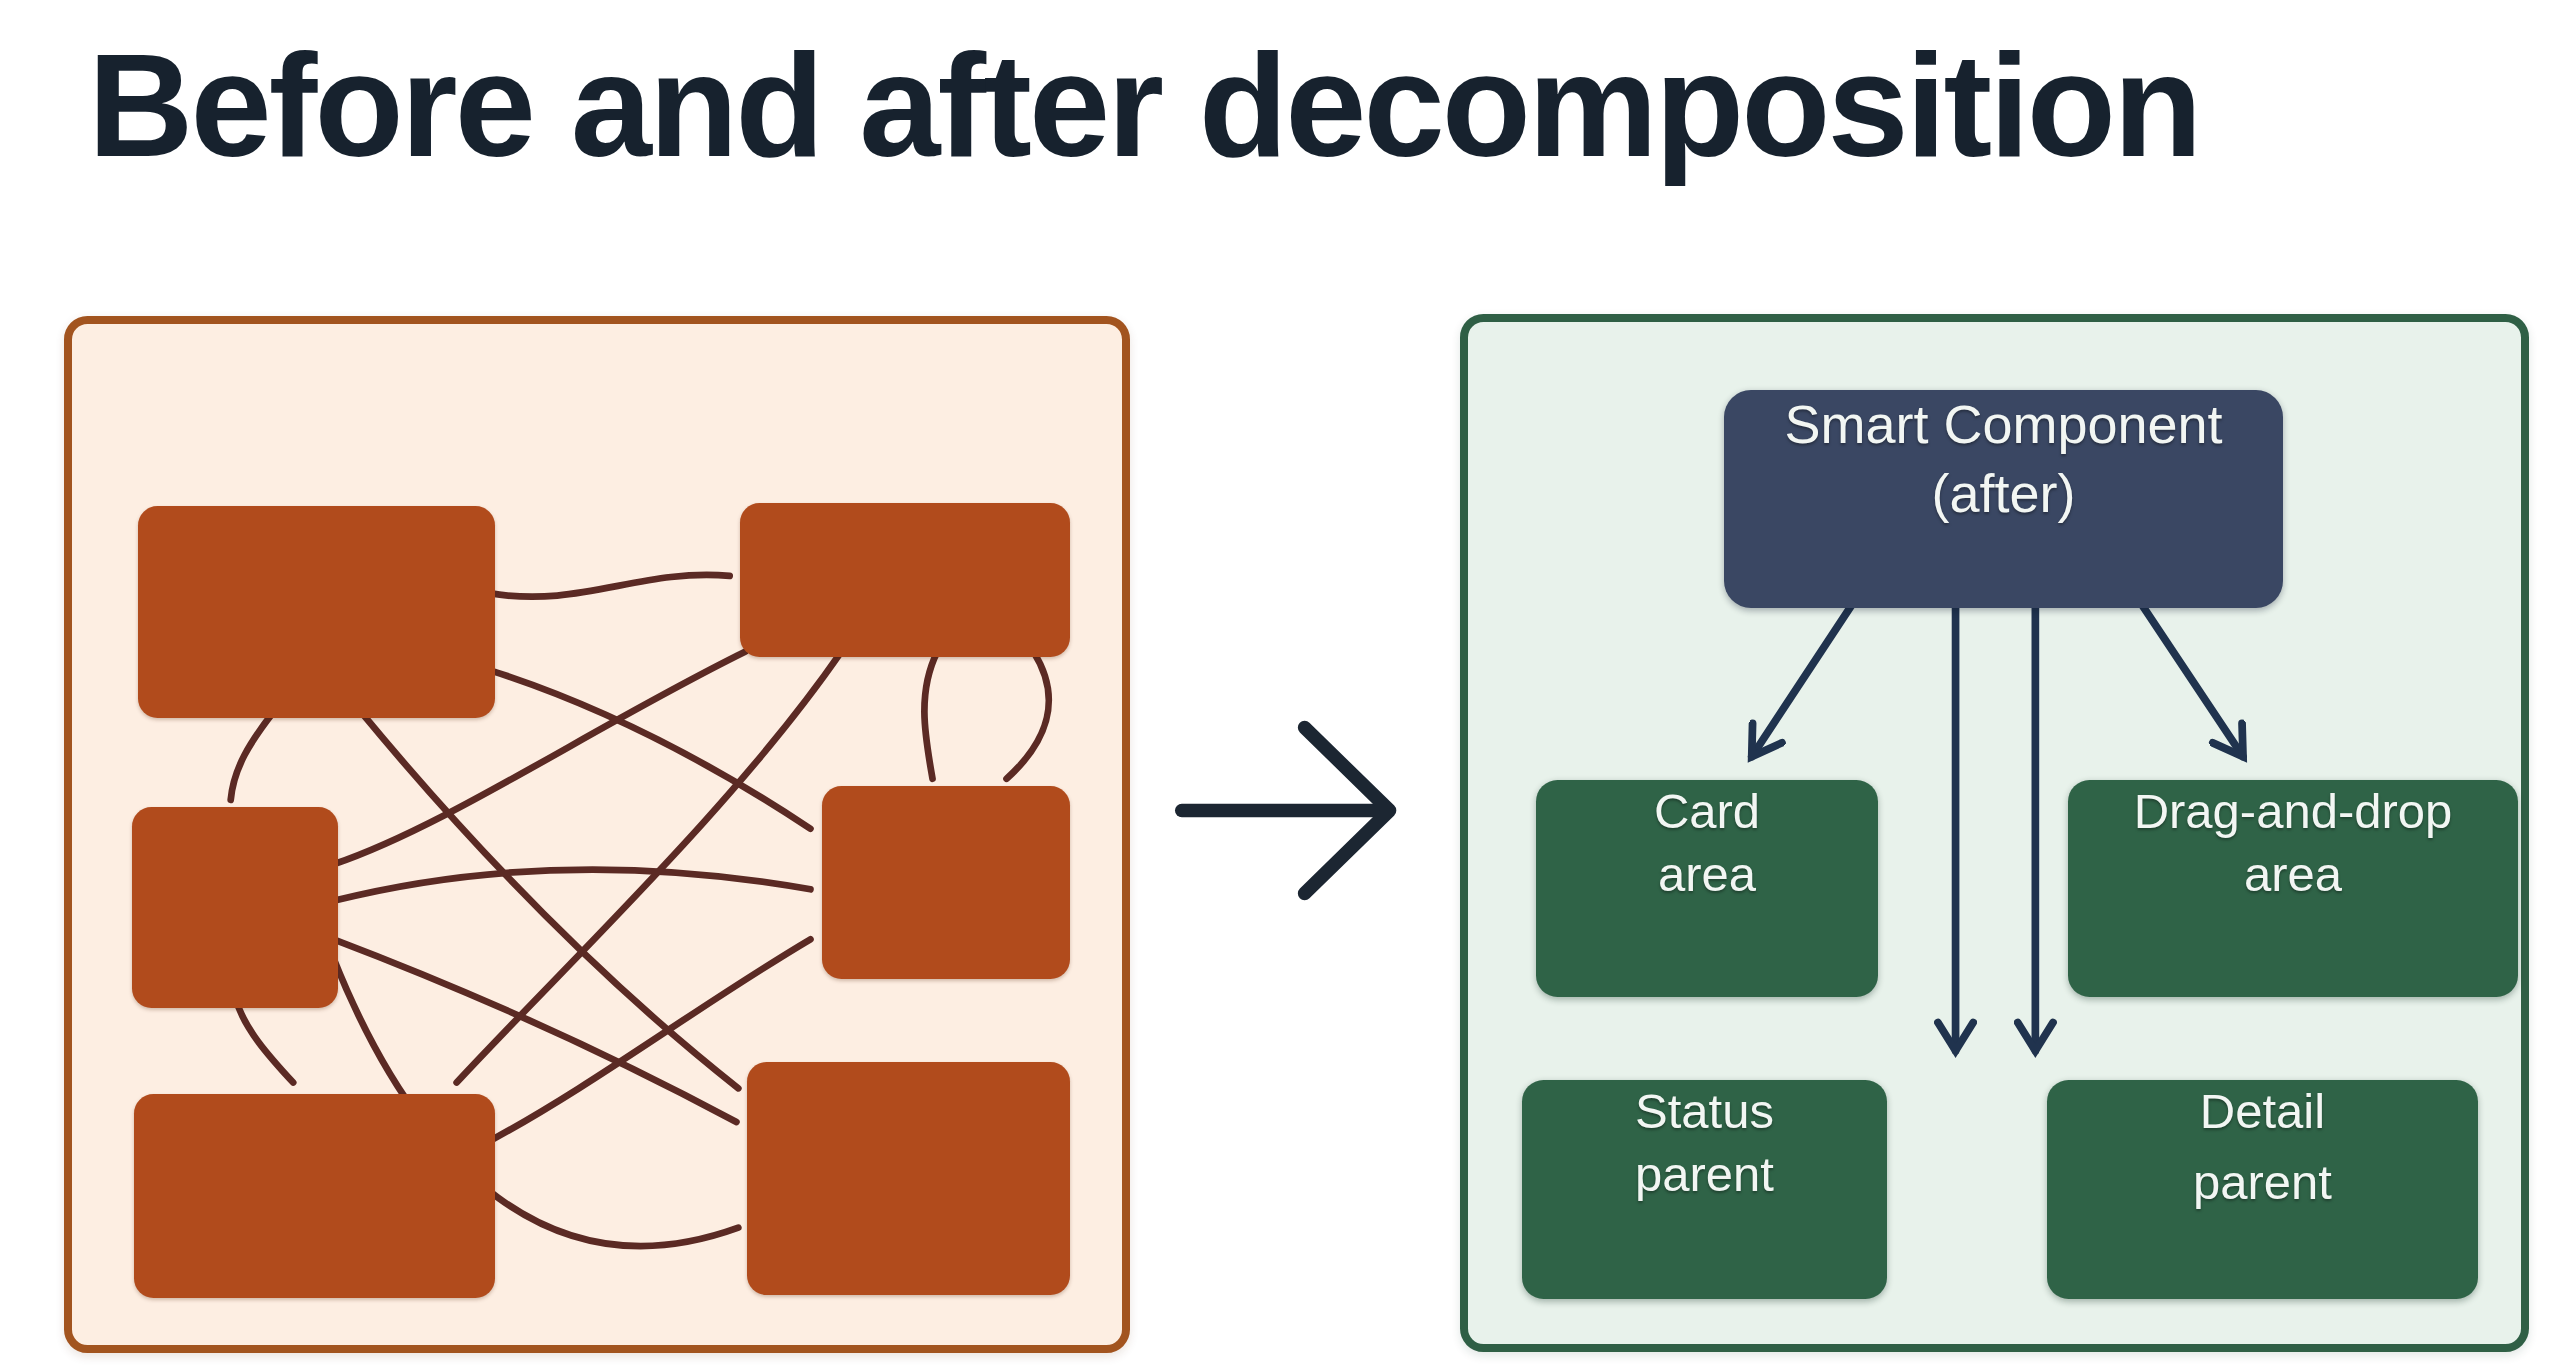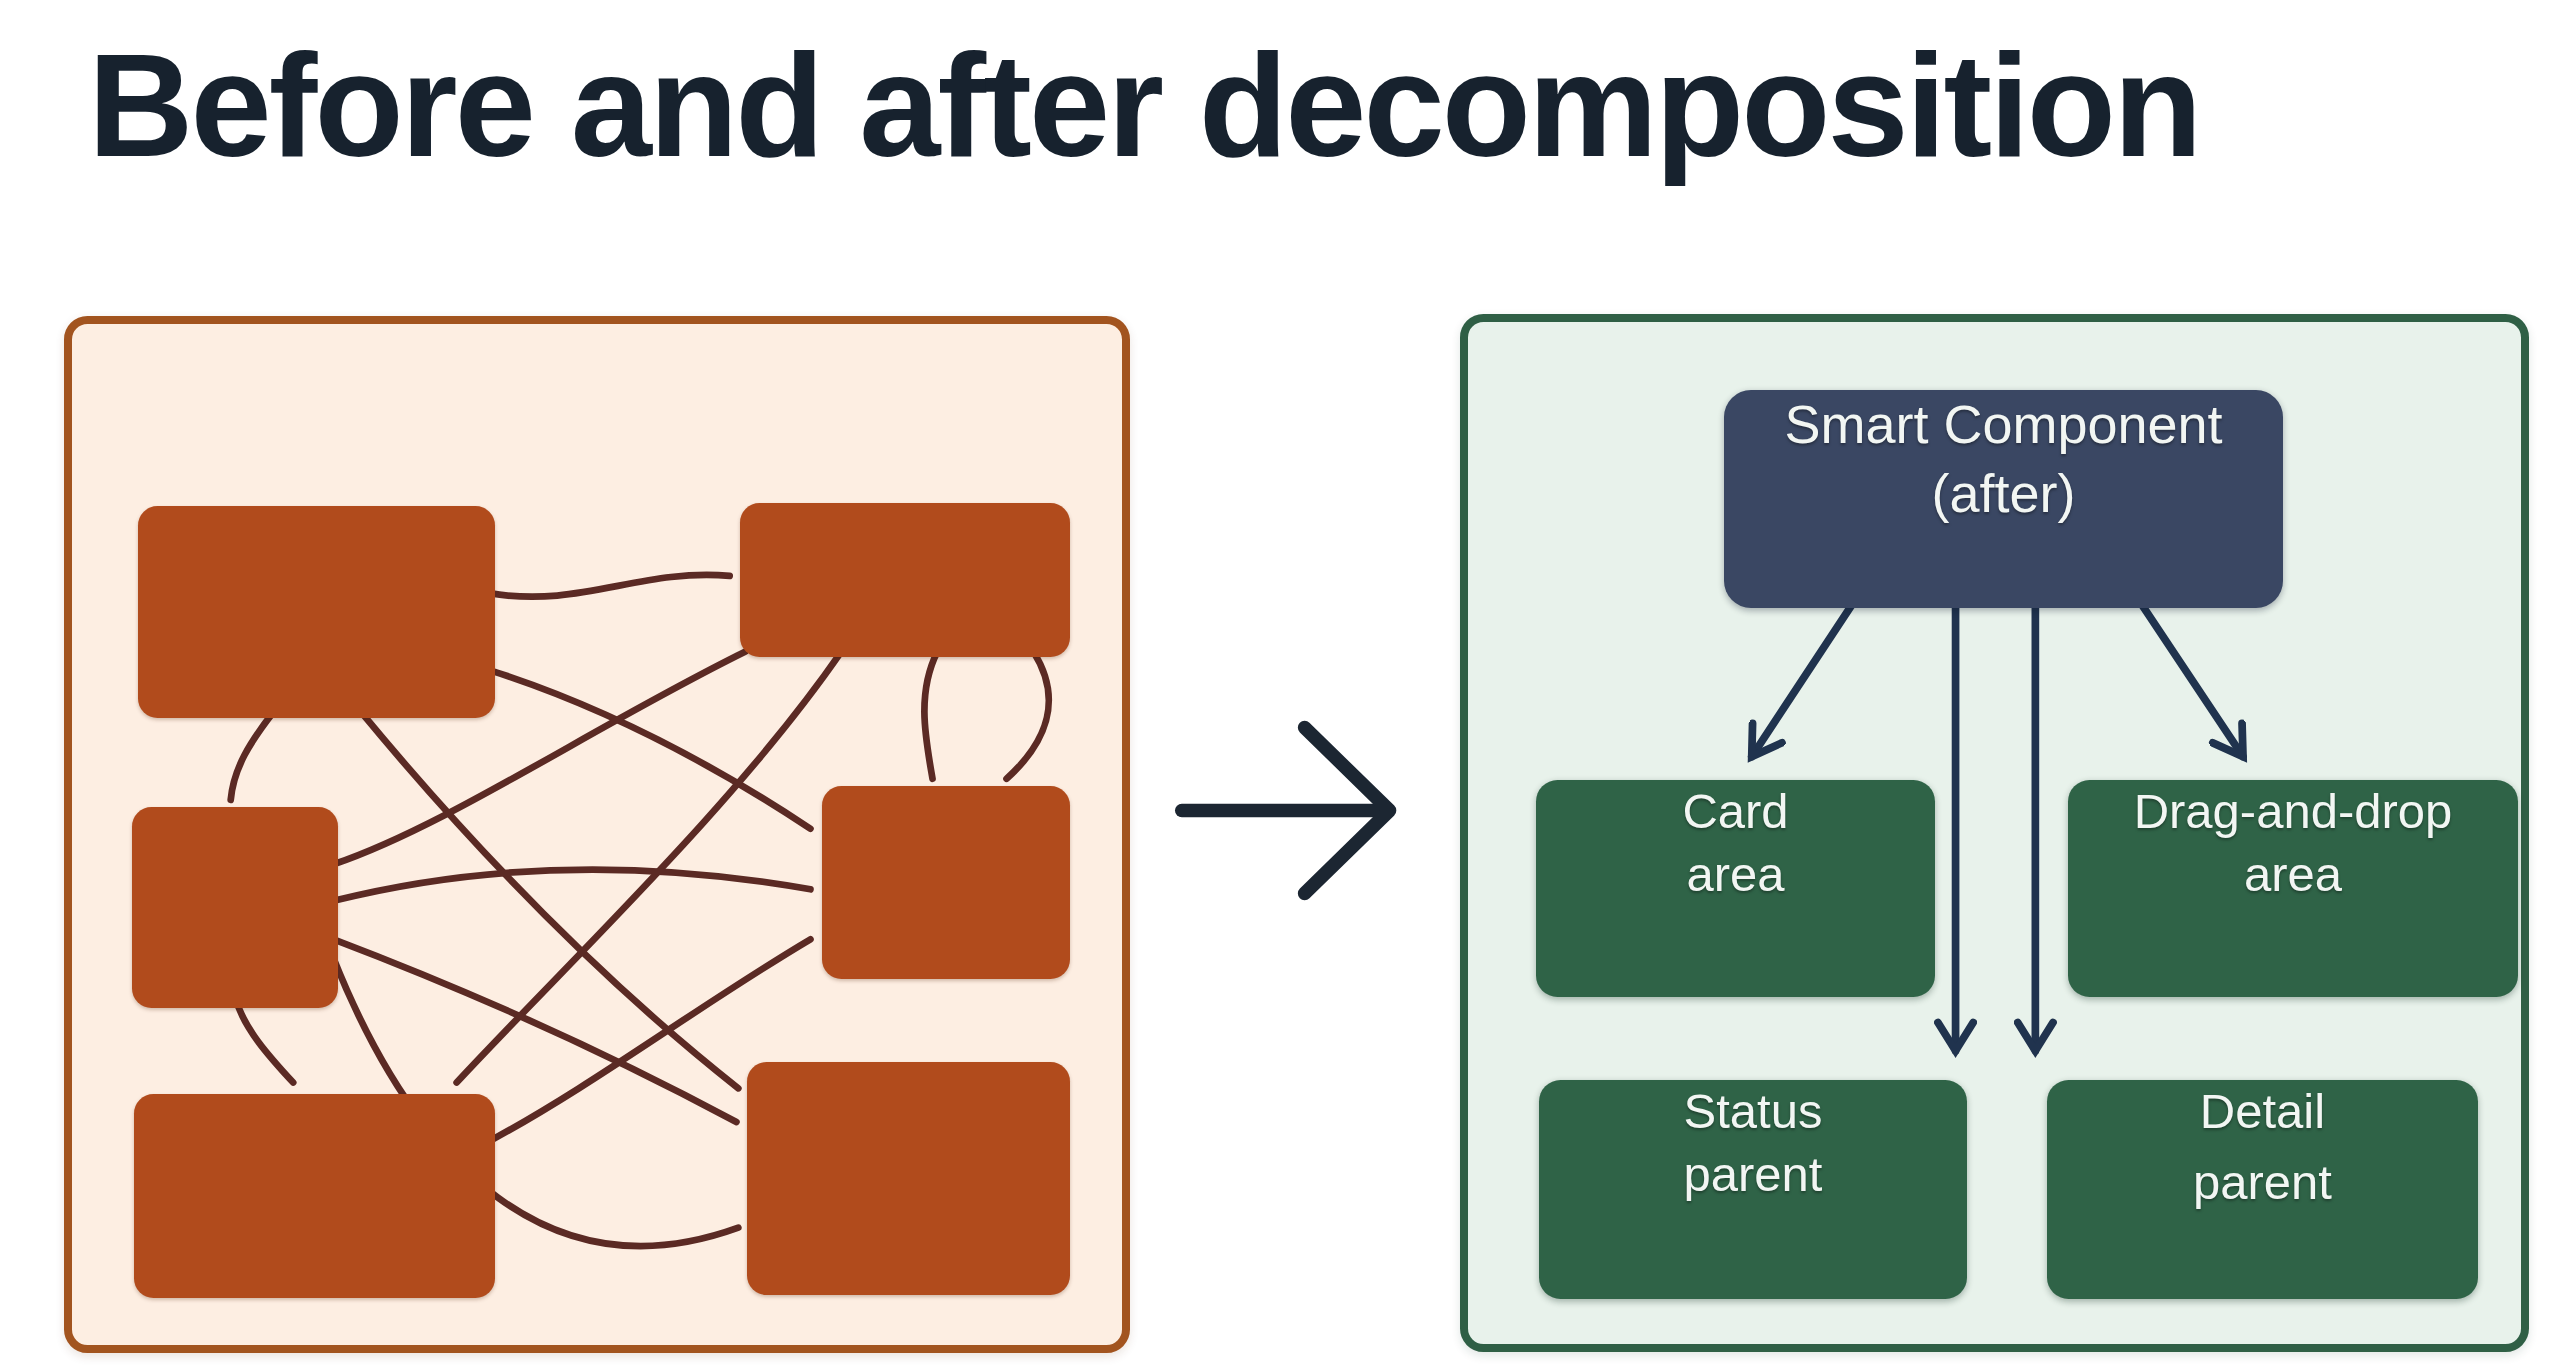--- a/index.html
+++ b/index.html
@@ -52,23 +52,23 @@
     left:256px;top:68px;width:559px;height:218px;
     background:var(--parent-box,#3a4763);border-radius:27px;
     font-size:54px;font-weight:500;
     box-shadow:0 2.9px 5.9px rgba(10,20,40,.3);
   }
   .child-node{
     background:var(--child-box,#2f6347);border-radius:21.5px;
     font-size:49px;font-weight:500;
     box-shadow:0 2.9px 5.9px rgba(10,40,25,.3);
   }
-  .child-node.card{left:68px;top:458px;width:399px;height:217px;}
+  .child-node.card{left:68px;top:458px;width:342px;height:217px;}
   .child-node.dnd{left:600px;top:458px;width:450px;height:217px;}
-  .child-node.status{left:71px;top:758px;width:428px;height:219px;}
+  .child-node.status{left:54px;top:758px;width:365px;height:219px;}
   .child-node.detail{left:579px;top:758px;width:431px;height:219px;gap:8px;}
 </style>
 </head>
 <body>
 
 <div class="canvas">
 
   <h1 class="page-title">Before and after decomposition</h1>
 
   <div class="before-panel">

